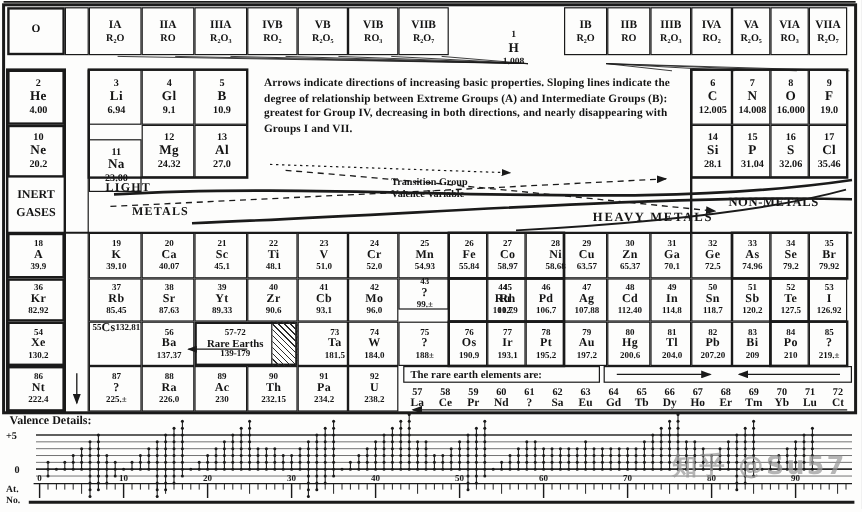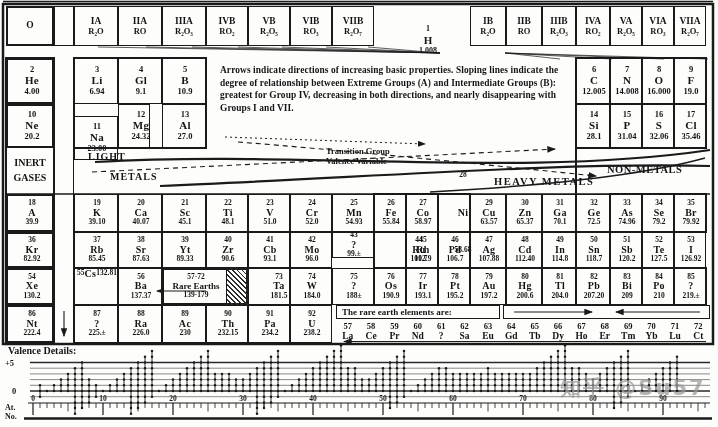--- a/index.html
+++ b/index.html
@@ -178,21 +178,21 @@
           <div class="w">20.2</div>
         </div>
       </div>
       <div class="cell big" style="left: 74px; top: 116px; width: 44px; height: 44px;">
         <div class="" style="width: 44px; align-self: flex-start; display: flex; flex-direction: column; justify-content: center; height: 100%;">
           <div class="n">11</div>
           <div class="s">Na</div>
           <div class="w">23.00</div>
         </div>
       </div>
-      <div class="cell big" style="left: 118px; top: 104px; width: 32px; height: 44px;">
+      <div class="cell big" style="left: 118px; top: 104px; width: 44px; height: 44px;">
         <div class="" style="width: 44px; align-self: flex-start; display: flex; flex-direction: column; justify-content: center; height: 100%;">
           <div class="n">12</div>
           <div class="s">Mg</div>
           <div class="w">24.32</div>
         </div>
       </div>
       <div class="cell big" style="left: 162px; top: 104px; width: 44px; height: 44px;">
         <div class="" style="width: 44px; align-self: flex-start; display: flex; flex-direction: column; justify-content: center; height: 100%;">
           <div class="n">13</div>
           <div class="s">Al</div>
@@ -291,21 +291,21 @@
         </div>
       </div>
       <div class="cell" style="left: 406px; top: 194px; width: 32px; height: 38px;">
         <div class="" style="width: 32px; align-self: flex-start; display: flex; flex-direction: column; justify-content: center; height: 100%;">
           <div class="n">27</div>
           <div class="s">Co</div>
           <div class="w">58.97</div>
         </div>
       </div>
       <div class="cell" style="left: 438px; top: 194px; width: 32px; height: 38px;">
-        <div class="" style="width: 48px; align-self: flex-start; display: flex; flex-direction: column; justify-content: center; height: 100%; gap: 28px;">
+        <div class="" style="width: 48px; align-self: flex-start; display: flex; flex-direction: column; justify-content: center; height: 100%;">
           <div class="n">28</div>
           <div class="s">Ni</div>
           <div class="w">58.68</div>
         </div>
       </div>
       <div class="cell" style="left: 470px; top: 194px; width: 36px; height: 38px;">
         <div class="" style="width: 36px; align-self: flex-start; display: flex; flex-direction: column; justify-content: center; height: 100%;">
           <div class="n">29</div>
           <div class="s">Cu</div>
           <div class="w">63.57</div>

